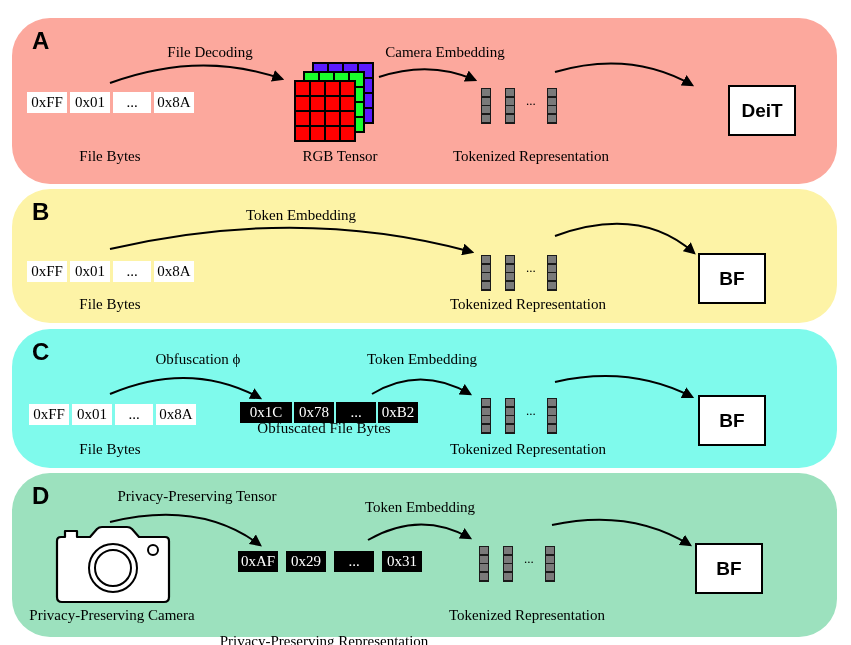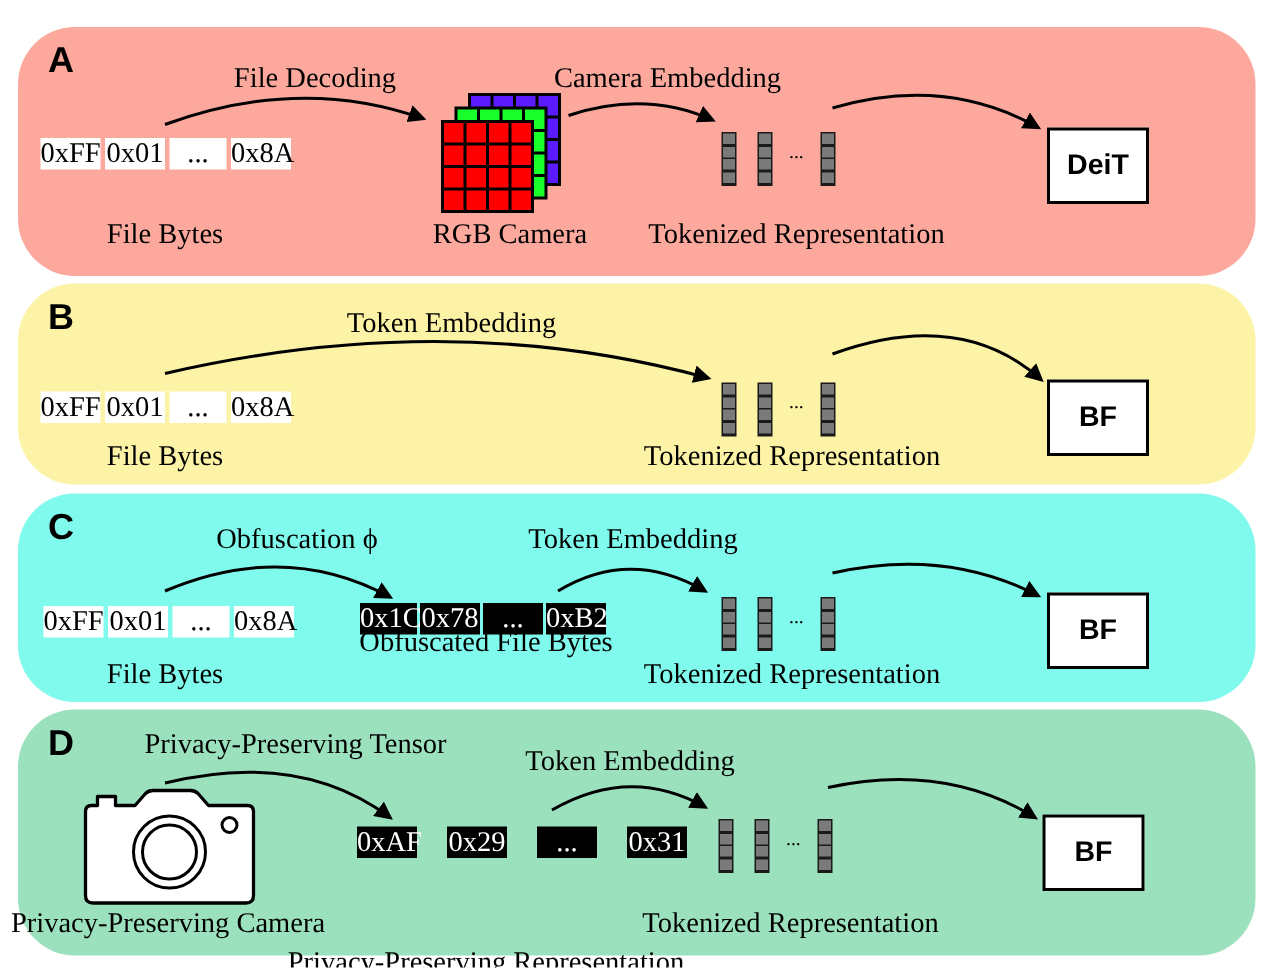--- a/index.html
+++ b/index.html
@@ -5,23 +5,23 @@
   html, body { margin:0; padding:0; background:#ffffff; }
   body { width:851px; height:645px; position:relative; overflow:hidden;
          font-family:"Liberation Serif", serif; color:#000; }
   .panel { position:absolute; left:12px; width:825px; border-radius:38px; }
   #panel-a { top:18px; height:166px; background:#fca89d; }
   #panel-b { top:189px; height:134px; background:#fdf3a6; }
   #panel-c { top:329px; height:139px; background:#7ffaec; }
   #panel-d { top:473px; height:164px; background:#9ce1be; }
   .letter { position:absolute; left:20px; top:10px; font-family:"Liberation Sans", sans-serif;
             font-weight:bold; font-size:24px; line-height:26px; }
-  .lbl { position:absolute; font-size:19px; line-height:17px; white-space:nowrap; transform:translateX(-50%); }
+  .lbl { position:absolute; font-size:15px; line-height:17px; white-space:nowrap; transform:translateX(-50%); }
   .bytes { position:absolute; display:flex; gap:3px; }
-  .byte { height:21px; font-size:19px; line-height:21px; text-align:center; }
+  .byte { height:21px; font-size:15px; line-height:21px; text-align:center; }
   .byte.w { background:#fff; color:#000; }
   .byte.k { background:#000; color:#fff; }
   .byte.wide { width:40px; } .byte.dots { width:38px; }
   .model { position:absolute; width:66px; height:46px; background:#fff; border:2px solid #000;
            font-family:"Liberation Sans", sans-serif; font-weight:bold; font-size:19px;
            display:flex; align-items:center; justify-content:center; box-sizing:border-box; }
   .tokens { position:absolute; }
   .tok { position:absolute; width:8px; height:34px; background:#1a1a1a; padding:1px; box-sizing:content-box; }
   .tok i { display:block; width:8px; height:7px; background:#7a7a7a; margin-bottom:1.5px; }
   .tdots { position:absolute; font-size:13px; line-height:10px; }
@@ -63,21 +63,21 @@
   </g>
   <g>
     <rect x="11" y="11" width="60" height="60" fill="#19ff2b" stroke="#000" stroke-width="2"></rect>
     <path d="M26 11V71M41 11V71M56 11V71M11 26H71M11 41H71M11 56H71" stroke="#000" stroke-width="2"></path>
   </g>
   <g>
     <rect x="2" y="20" width="60" height="60" fill="#ff0000" stroke="#000" stroke-width="2"></rect>
     <path d="M17 20V80M32 20V80M47 20V80M2 35H62M2 50H62M2 65H62" stroke="#000" stroke-width="2"></path>
   </g>
 </svg>
-<div class="lbl" style="left:340px;top:148px">RGB Camera</div>
+<div class="lbl" style="left:340px;top:148px">RGB Tensor</div>
 
 <div class="tokens" style="left:481px;top:88px">
   <div class="tok" style="left:0">
       <i></i>
       <i></i>
       <i></i>
       <i></i>
     </div>
   <div class="tok" style="left:24px">
       <i></i>
@@ -87,21 +87,21 @@
     </div>
   <div class="tdots" style="left:45px;top:8px">...</div>
   <div class="tok" style="left:66px">
       <i></i>
       <i></i>
       <i></i>
       <i></i>
     </div>
 </div>
 <div class="lbl" style="left:531px;top:148px">Tokenized Representation</div>
-<div class="model" style="left:698px;top:85px;width:68px;height:51px">DeiT</div>
+<div class="model" style="left:728px;top:85px;width:68px;height:51px">DeiT</div>
 
 <div class="lbl" style="left:301px;top:207px">Token Embedding</div>
 <div class="bytes" style="left:27px;top:261px">
   <div class="byte w wide">0xFF</div>
   <div class="byte w wide">0x01</div>
   <div class="byte w dots">...</div>
   <div class="byte w wide">0x8A</div>
 </div>
 <div class="lbl" style="left:110px;top:296px">File Bytes</div>
 <div class="tokens" style="left:481px;top:255px">
@@ -131,21 +131,21 @@
 <div class="lbl" style="left:198px;top:351px">Obfuscation ϕ</div>
 <div class="lbl" style="left:422px;top:351px">Token Embedding</div>
 <div class="bytes" style="left:29px;top:404px">
   <div class="byte w wide">0xFF</div>
   <div class="byte w wide">0x01</div>
   <div class="byte w dots">...</div>
   <div class="byte w wide">0x8A</div>
 </div>
 <div class="lbl" style="left:110px;top:441px">File Bytes</div>
 <div class="bytes" style="left:240px;top:402px;gap:2px">
-  <div class="byte k wide" style="width:38px">0x1C</div>
+  <div class="byte k wide" style="width:52px">0x1C</div>
   <div class="byte k wide">0x78</div>
   <div class="byte k dots" style="width:40px">...</div>
   <div class="byte k wide">0xB2</div>
 </div>
 <div class="lbl" style="left:324px;top:420px">Obfuscated File Bytes</div>
 <div class="tokens" style="left:481px;top:398px">
   <div class="tok" style="left:0">
       <i></i>
       <i></i>
       <i></i>
@@ -170,21 +170,21 @@
 
 <div class="lbl" style="left:197px;top:488px">Privacy-Preserving Tensor</div>
 <div class="lbl" style="left:420px;top:499px">Token Embedding</div>
 <svg style="position:absolute;left:55px;top:523px" width="120" height="82" viewBox="0 0 120 82">
   <path d="M6 14 H10 V8 H22 V14 H35 L42 6 Q44 4 47 4 H72 Q75 4 77 6 L84 14 H110 Q114 14 114 18 V74 Q114 79 109 79 H7 Q2 79 2 74 V18 Q2 14 6 14 Z" fill="#fff" stroke="#000" stroke-width="2.2" stroke-linejoin="round"></path>
   <circle cx="58" cy="45" r="24" fill="#fff" stroke="#000" stroke-width="2"></circle>
   <circle cx="58" cy="45" r="18" fill="#fff" stroke="#000" stroke-width="2"></circle>
   <circle cx="98" cy="27" r="5" fill="#fff" stroke="#000" stroke-width="2"></circle>
 </svg>
 <div class="lbl" style="left:112px;top:607px">Privacy-Preserving Camera</div>
-<div class="bytes" style="left:238px;top:551px;gap:20px">
+<div class="bytes" style="left:238px;top:551px;gap:8px">
   <div class="byte k wide">0xAF</div>
   <div class="byte k wide">0x29</div>
   <div class="byte k dots" style="width:40px">...</div>
   <div class="byte k wide">0x31</div>
 </div>
 <div class="lbl" style="left:324px;top:633px">Privacy-Preserving Representation</div>
 <div class="tokens" style="left:479px;top:546px">
   <div class="tok" style="left:0">
       <i></i>
       <i></i>

